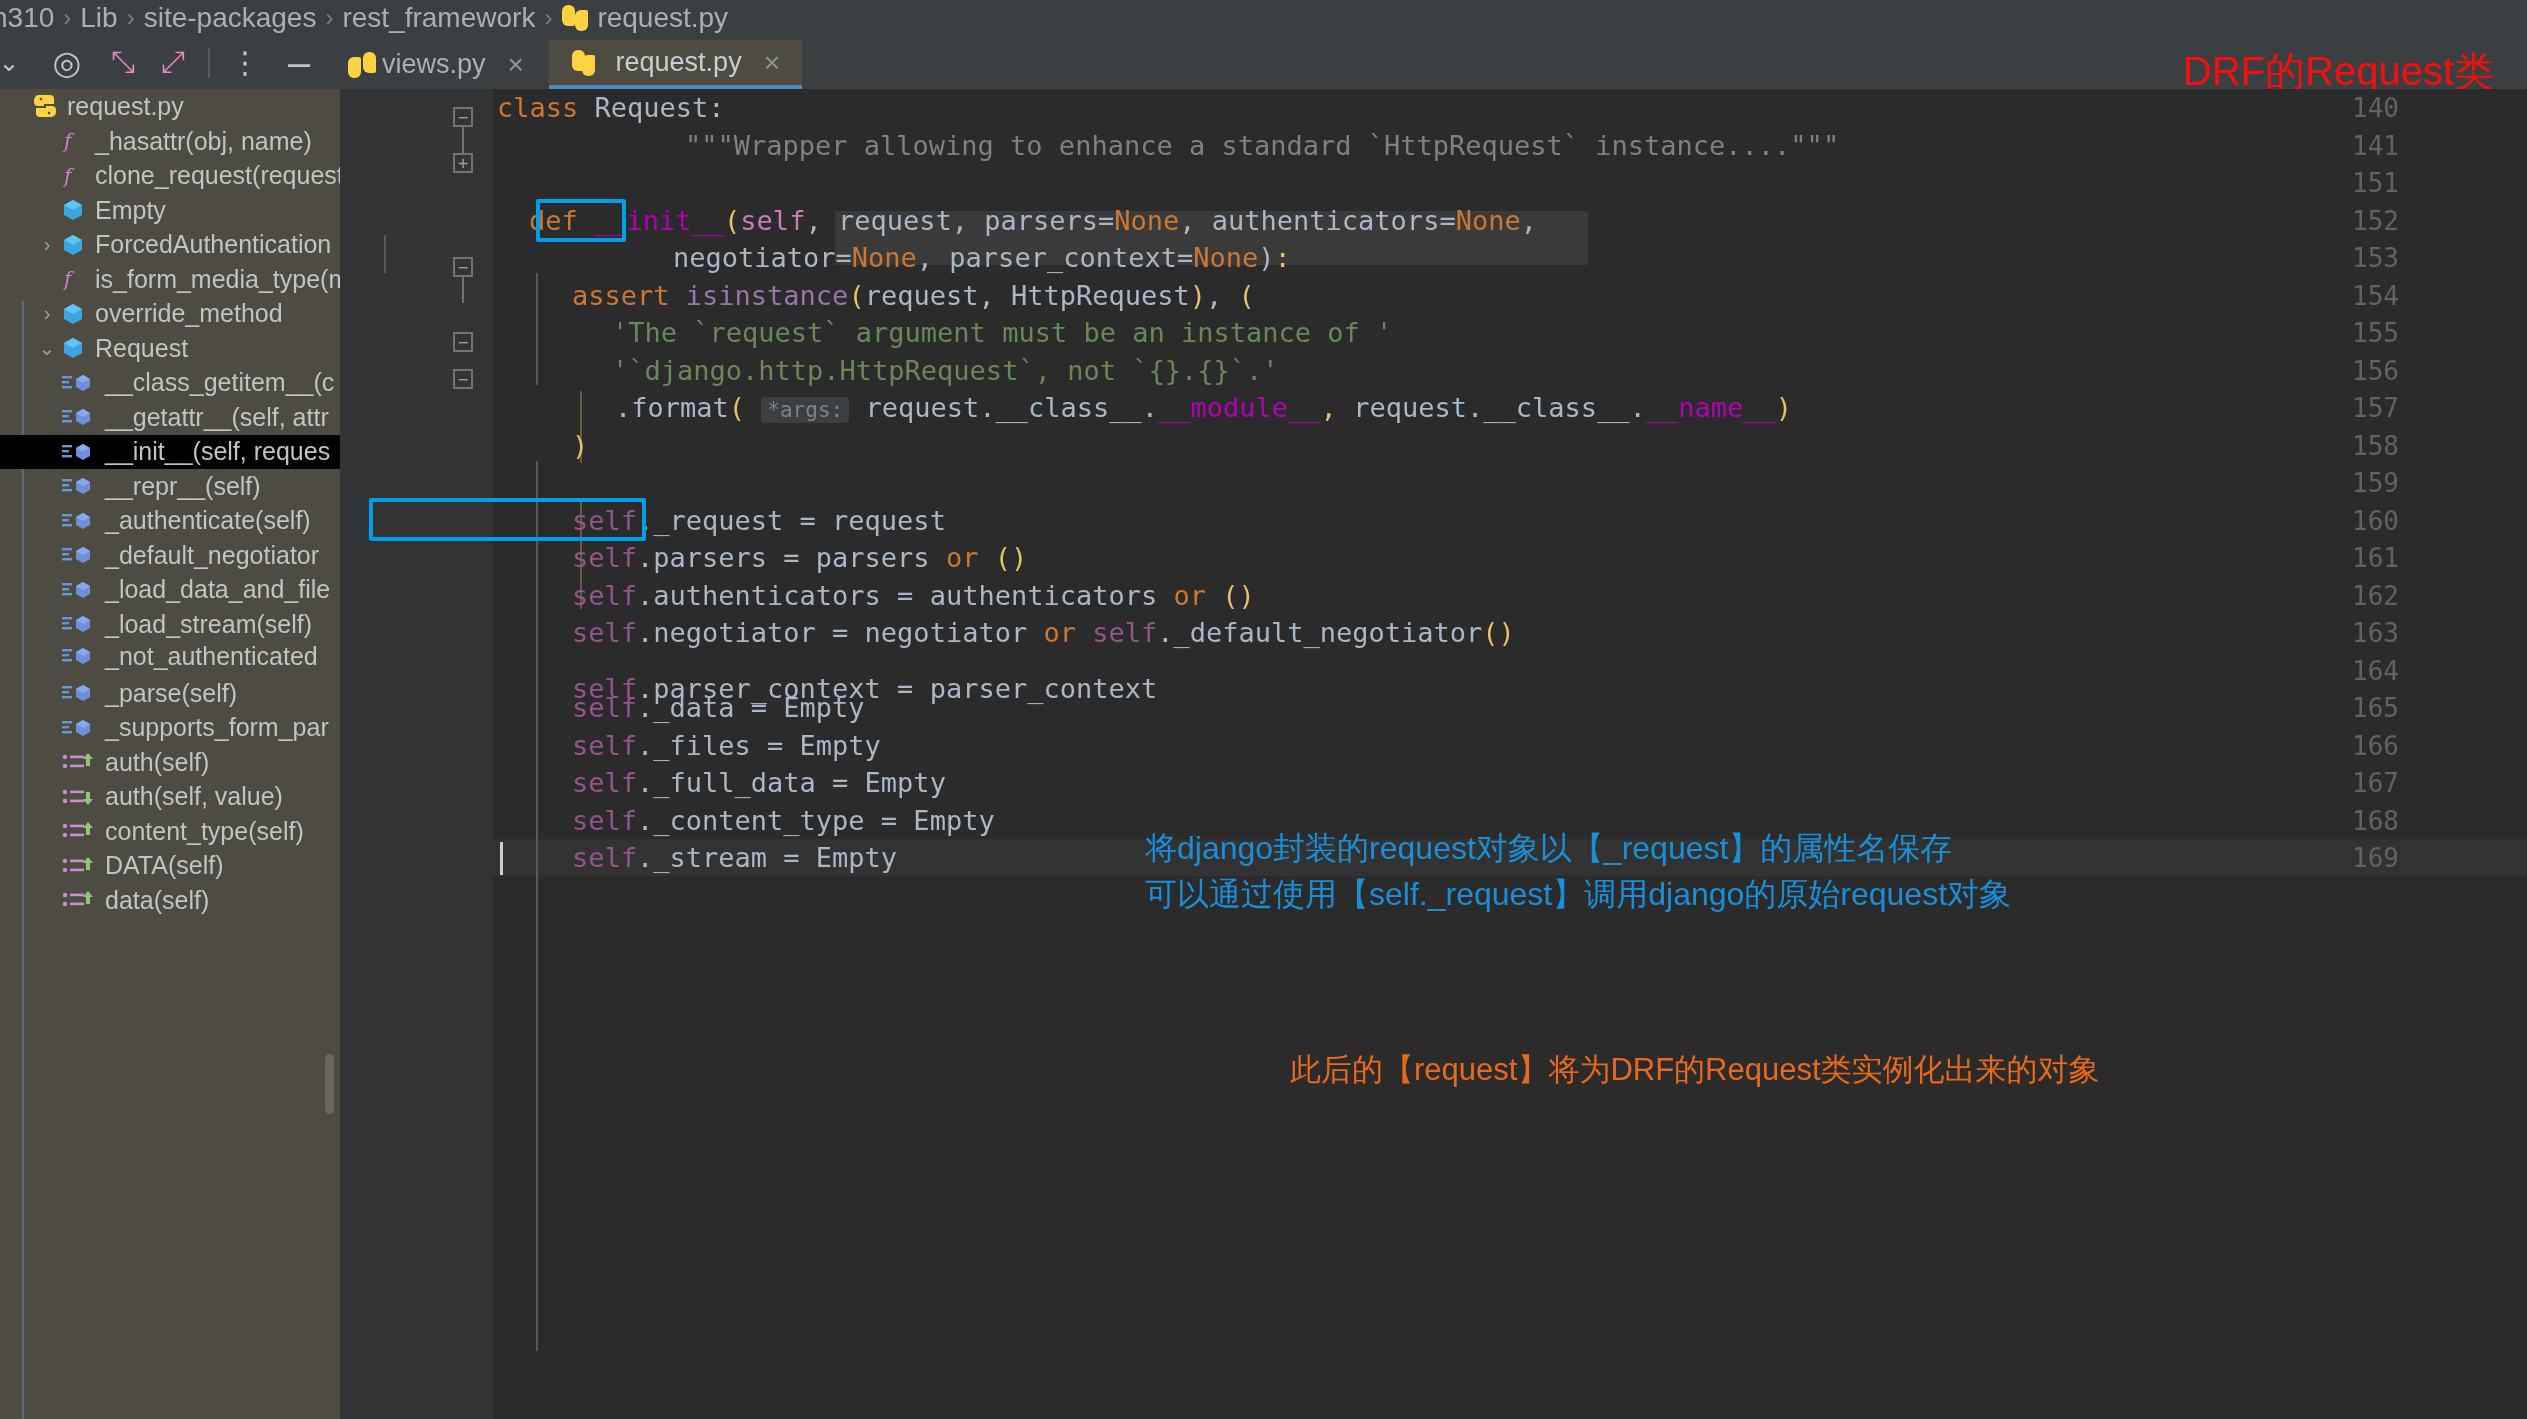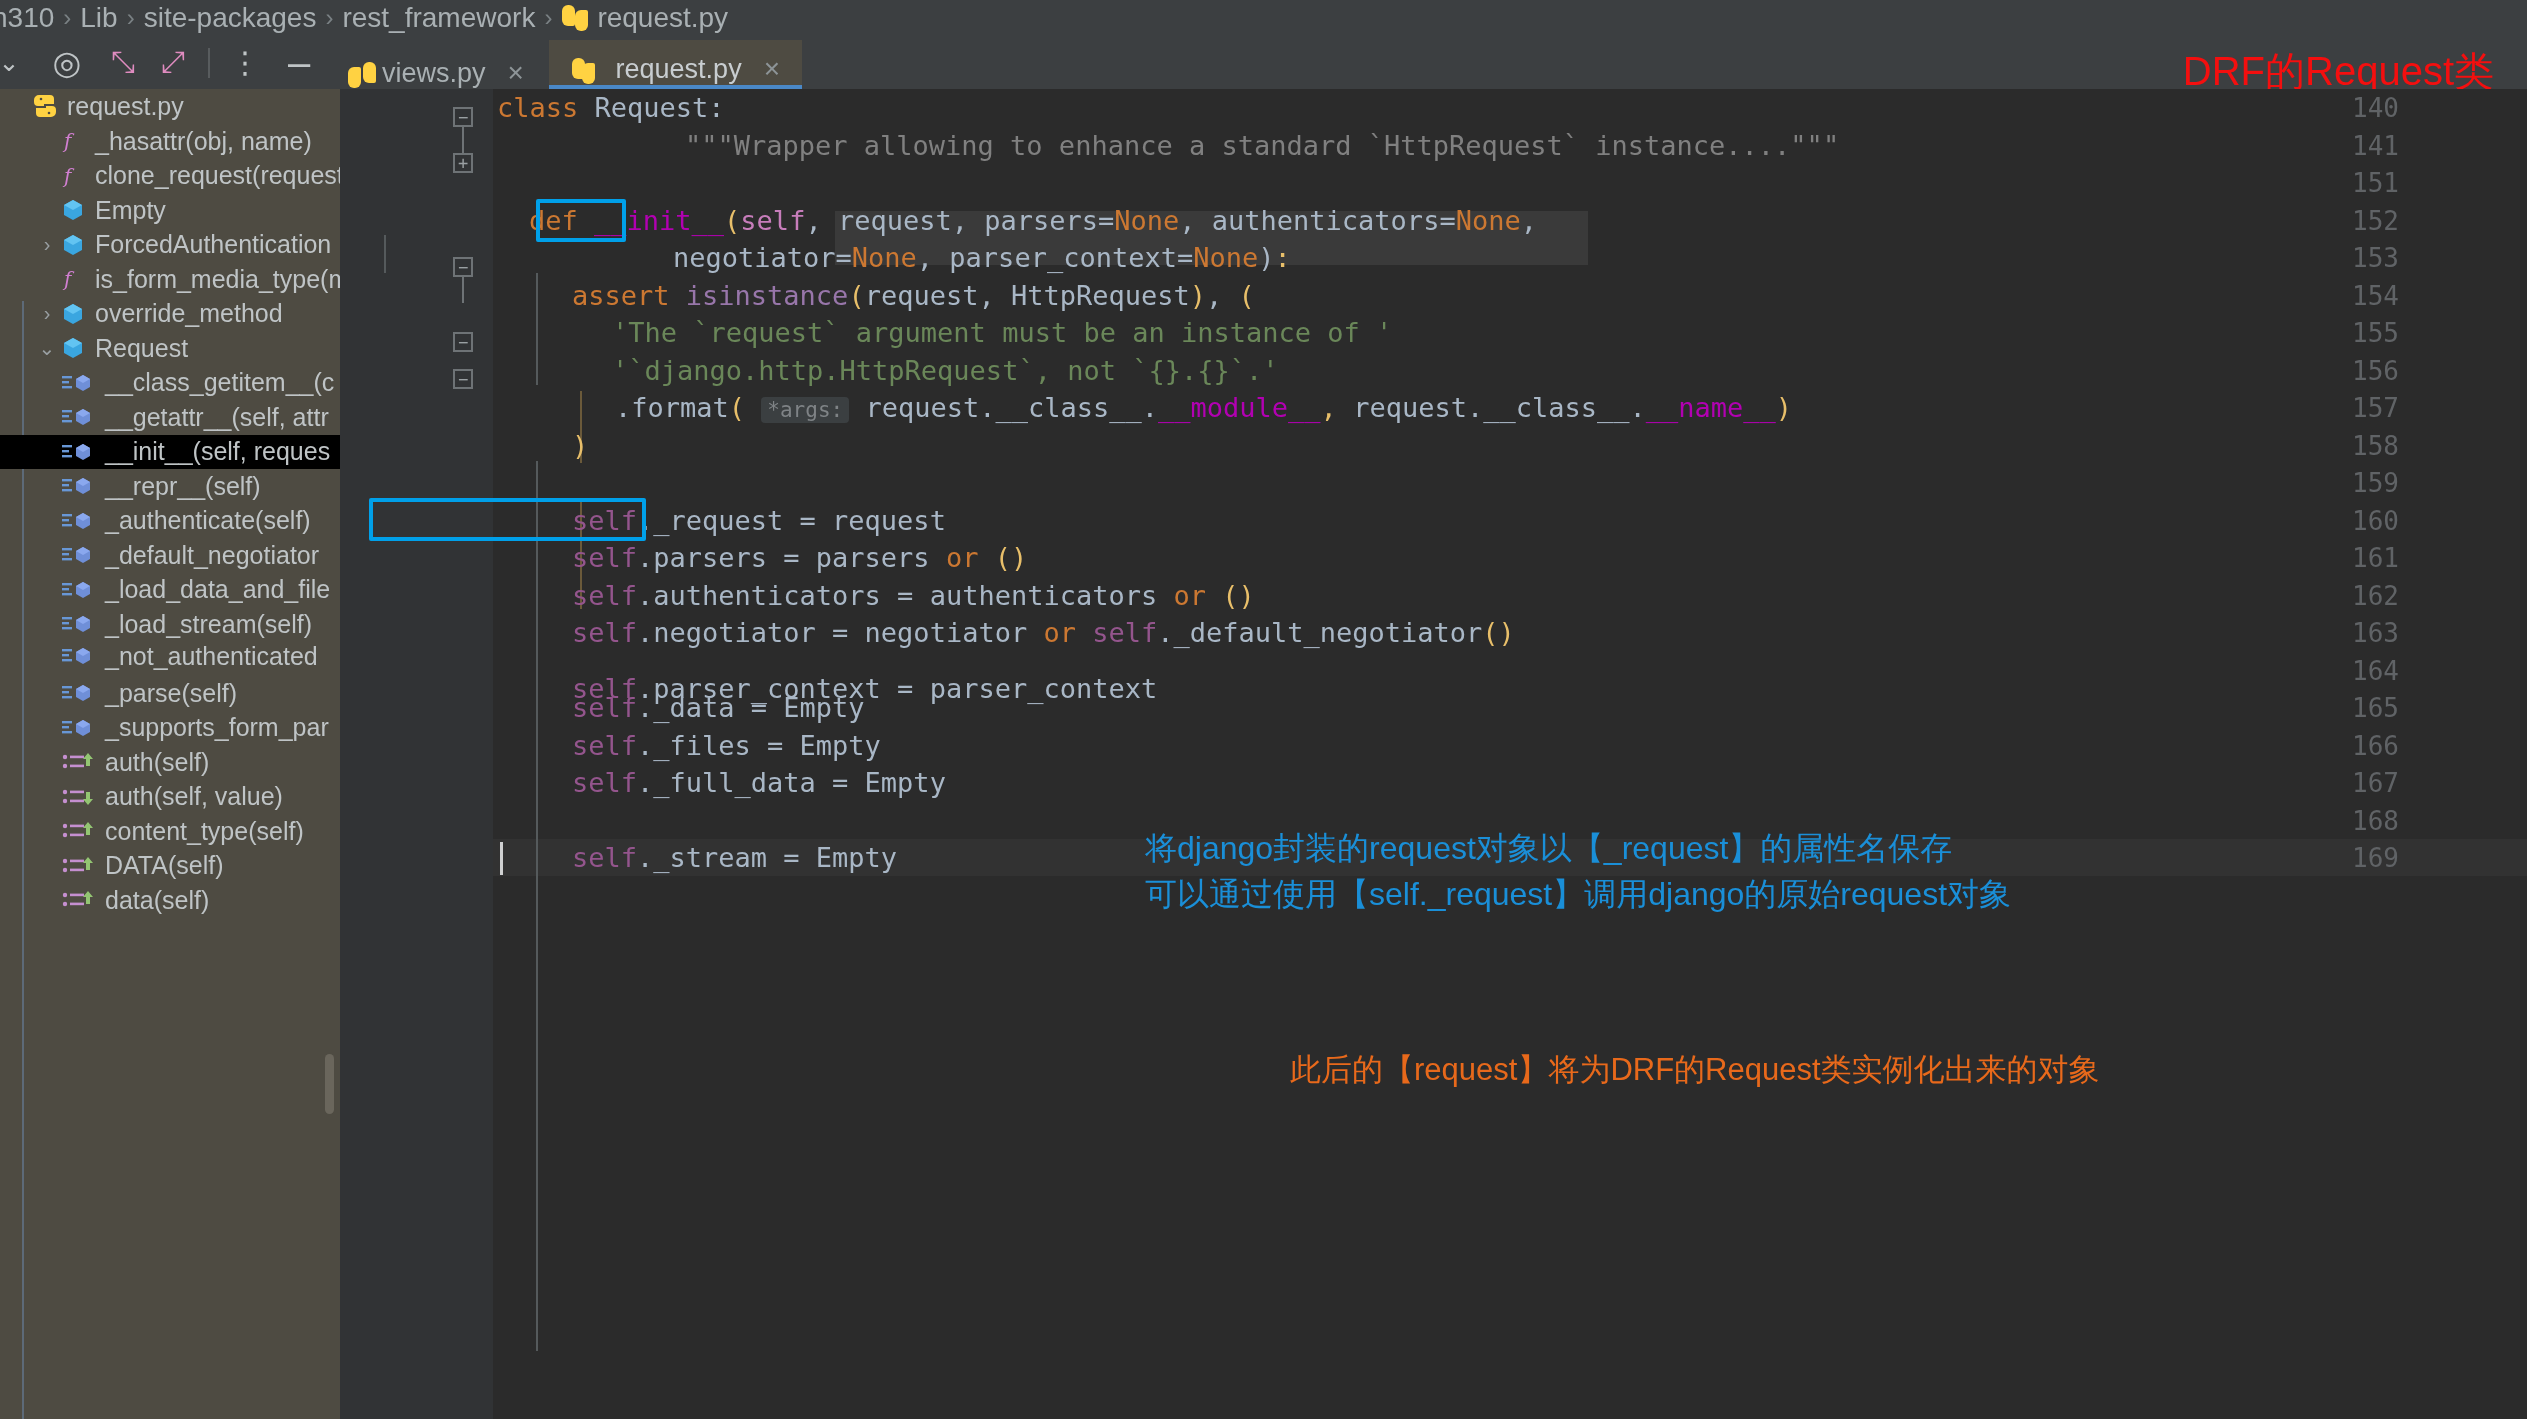--- a/index.html
+++ b/index.html
@@ -49,21 +49,21 @@
   }
   .tb-sep { width: 2px; height: 30px; background: #585c5e; margin: 0 12px; }
 
   
   .tabbar {
     position: absolute; left: 340px; top: 36px; width: 2187px; height: 53px;
     background: #3c3f41;
   }
   .tab {
     position: absolute; top: 4px; height: 49px;
-    display: flex; align-items: flex-end; gap: 12px;
+    display: flex; align-items: center; gap: 12px;
     padding: 0 22px;
     font-size: 27px; color: #a9b0b3;
   }
   .tab.active { background: #4e4b42; border-bottom: 4px solid #4a88c7; color:#c8cdd0; }
   .tab .tab-close { color:#8d9497; font-size: 28px; margin-left: 10px; }
 
   
   .drf-title {
     position: absolute; right: 33px; top: 44px;
     color: #f40f0f; font-size: 40px; white-space: nowrap;
@@ -622,20 +622,21 @@
   <div class="codeline" style="top:525px;left:232px;"><span class="self">self</span>.negotiator = negotiator <span class="kw">or</span> <span class="self">self</span>._default_negotiator<span class="punc-y">()</span></div>
 
   <div class="codeline" style="top:562.5px;left:232px;margin-top:18px;"><span class="self">self</span>.parser_context = parser_context</div>
 
   <div class="codeline" style="top:600px;left:232px;"><span class="self">self</span>._data = Empty</div>
 
   <div class="codeline" style="top:637.5px;left:232px;"><span class="self">self</span>._files = Empty</div>
 
   <div class="codeline" style="top:675px;left:232px;"><span class="self">self</span>._full_data = Empty</div>
 
+  <div class="codeline" style="top:712.5px;left:232px;"><span class="self">self</span>._content_type = Empty</div>
 
   <div class="codeline" style="top:750px;left:232px;"><span class="self">self</span>._stream = Empty</div>
 
   <div class="hl-box" style="left:196px;top:110px;width:90px;height:43px;"></div>
   <div class="hl-box" style="left:29px;top:409px;width:277px;height:43px;"></div>
 </div>
 
 <div class="anno-blue" style="left:1145px;top:826px;">将django封装的request对象以【_request】的属性名保存</div>
 <div class="anno-blue" style="left:1145px;top:872px;">可以通过使用【self._request】调用django的原始request对象</div>
 <div class="anno-orange" style="left:1290px;top:1049px;">此后的【request】将为DRF的Request类实例化出来的对象</div>

